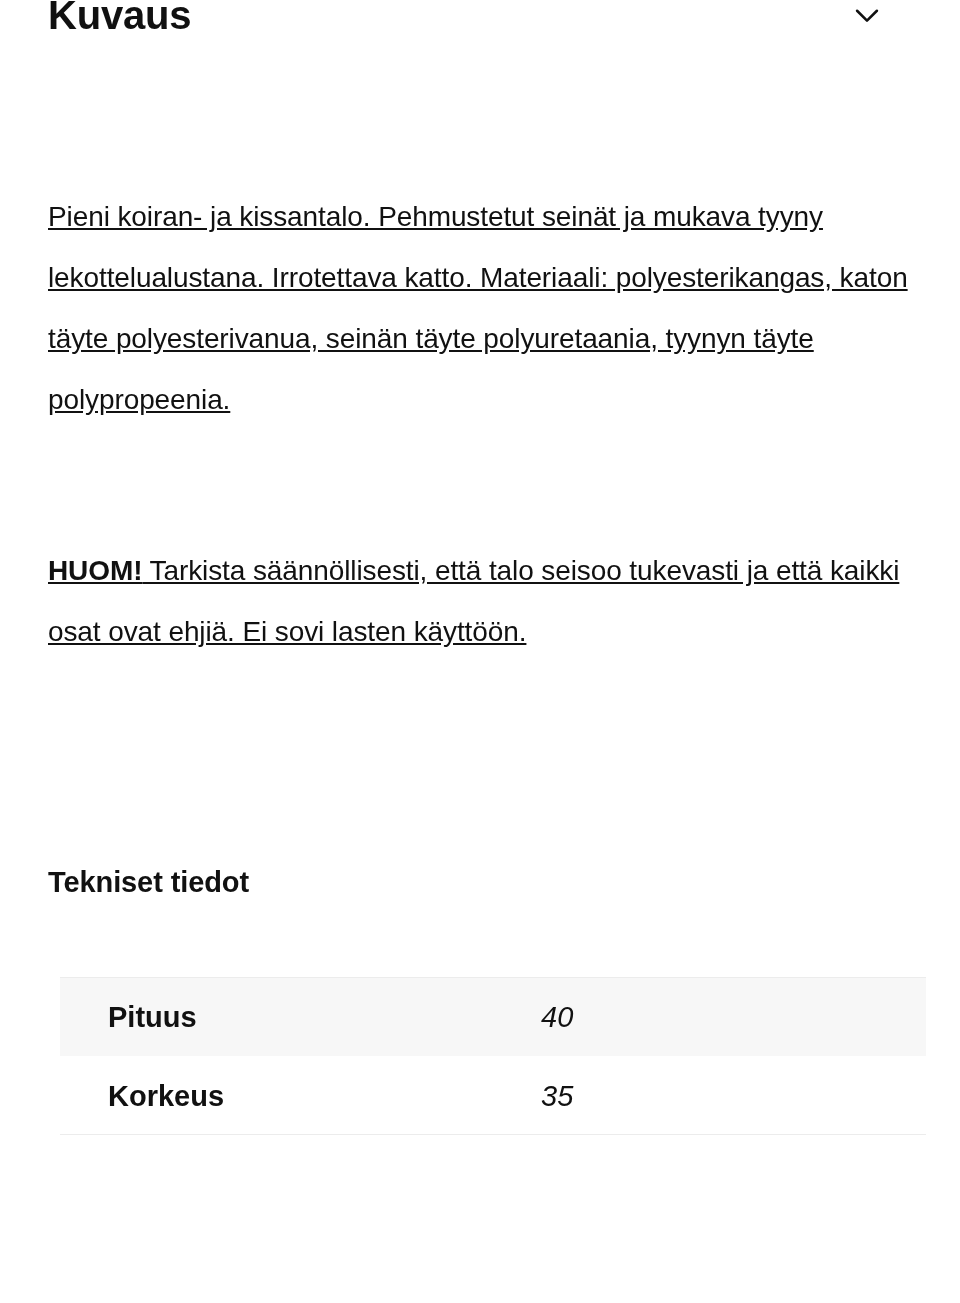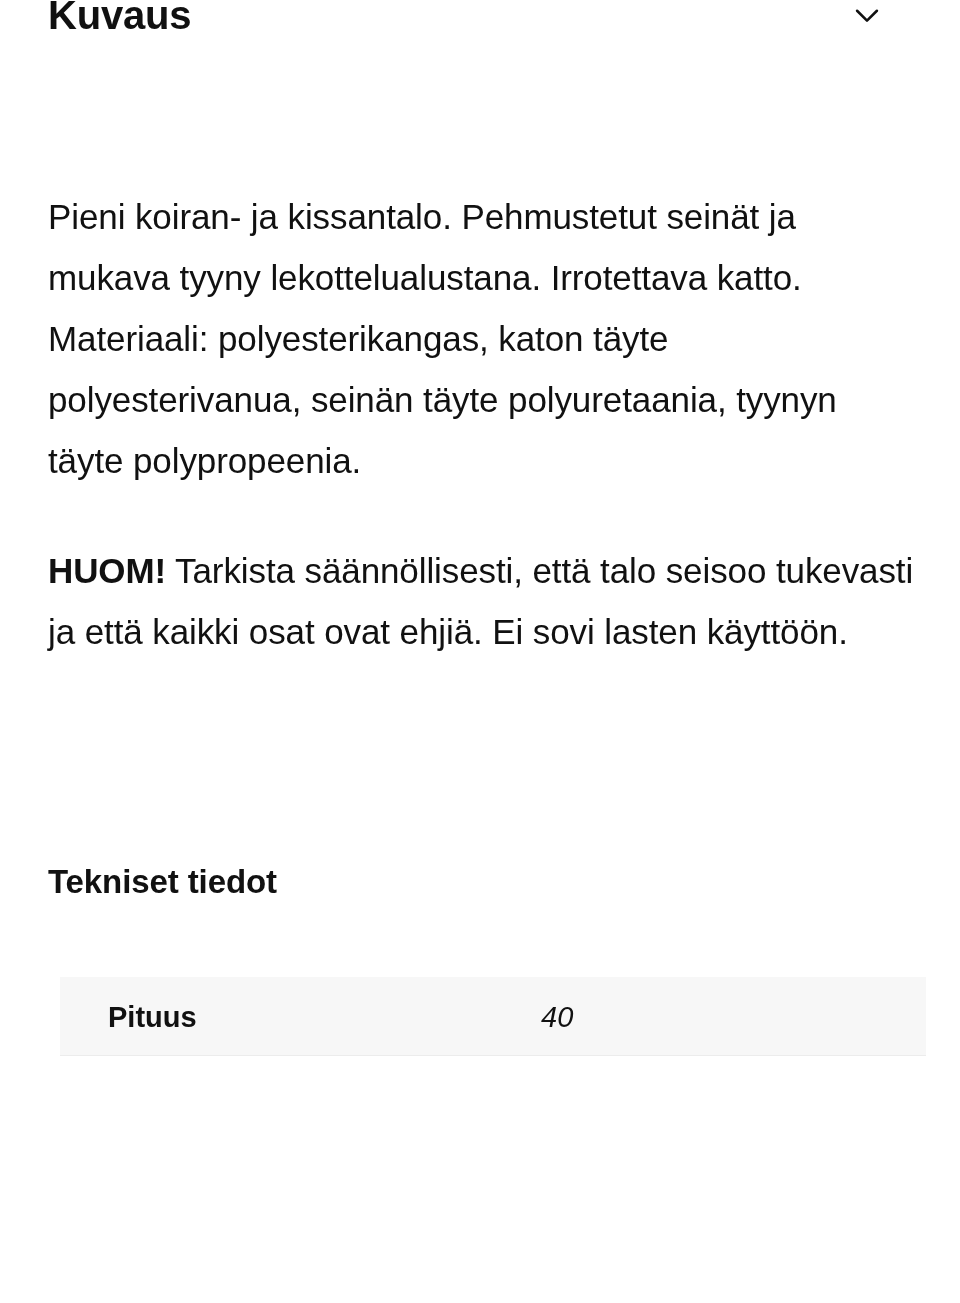--- a/index.html
+++ b/index.html
@@ -36,34 +36,35 @@
   }
   .chevron svg { display:block; width:34px; height:34px; }
 
   
   .content { position:absolute; left:0; top:0; width:960px; }
 
   .para {
     position:absolute;
     left:48px;
     width:872px;
-    font-size:35px;
+    font-size:28px;
     font-weight:400;
     line-height:61px;
     color:#111111;
     letter-spacing:-0.1px;
+    text-decoration:underline;
   }
   .para-desc { top:186px; }
   .para-note { top:540px; }
   .para-note b { font-weight:700; }
 
   .subheading {
     position:absolute;
     left:48px; top:861px;
-    font-size:33px;
+    font-size:29px;
     font-weight:700;
     line-height:42px;
     color:#111111;
     letter-spacing:-0.1px;
   }
 
   
   .spec-table {
     position:absolute;
     left:60px; top:977px;
@@ -120,17 +121,21 @@
     </p>
 
     <h2 class="subheading">Tekniset tiedot</h2>
 
     <table class="spec-table">
       <tbody>
         <tr>
           <td class="spec-label">Pituus</td>
           <td class="spec-value">40</td>
         </tr>
+        <tr>
+          <td class="spec-label">Korkeus</td>
+          <td class="spec-value">35</td>
+        </tr>
       </tbody>
     </table>
 
   </div>
 </div>
 
 </body></html>

